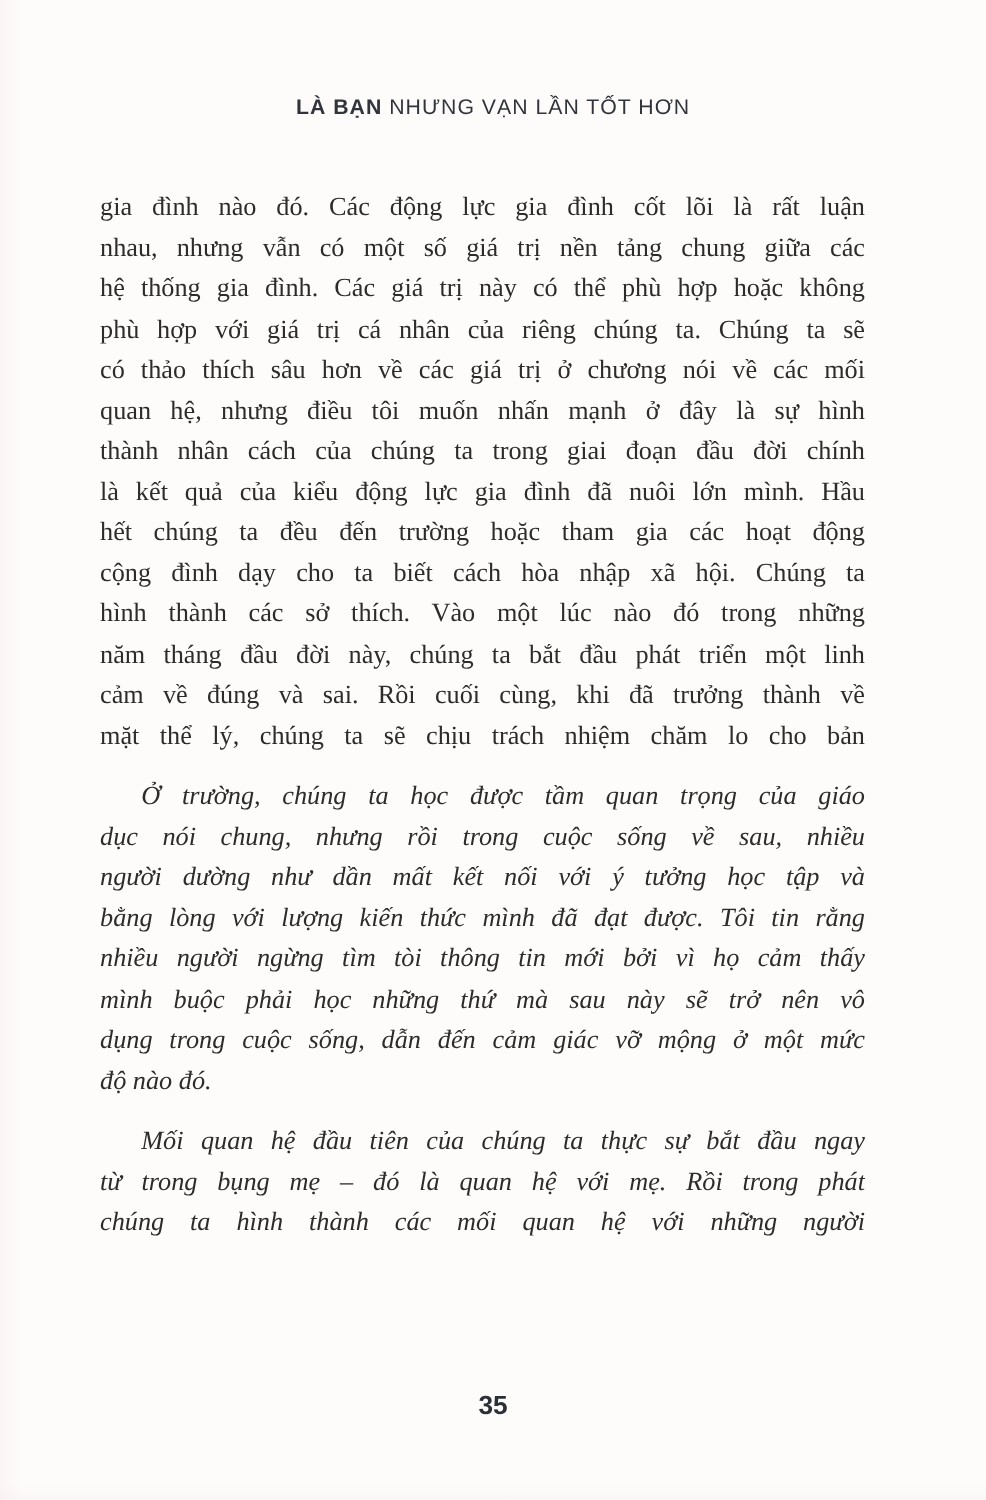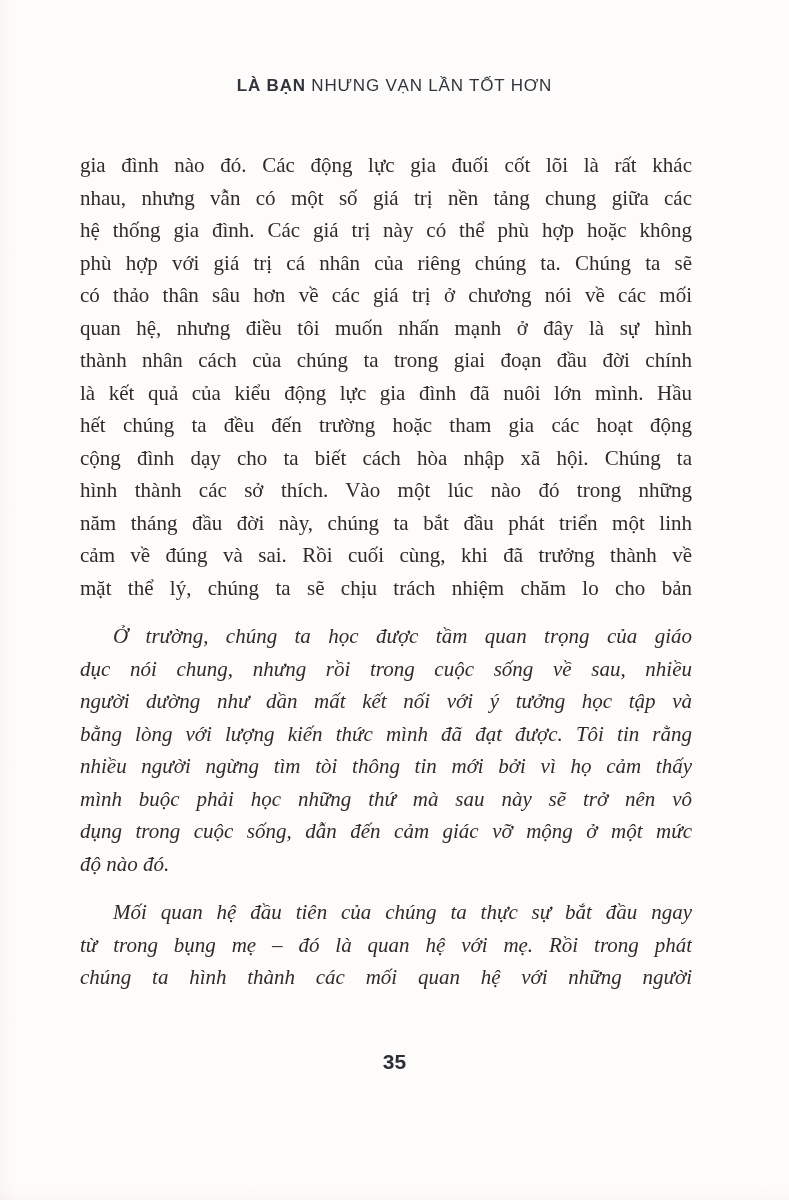--- a/index.html
+++ b/index.html
@@ -75,46 +75,46 @@
     text-align-last: left;
   }
 
   
   .line.first {
     padding-left: 33px;
   }
 
   .page-number {
     position: absolute;
-    top: 1050px;
+    top: 1113px;
     left: 0;
     width: 789px;
     text-align: center;
     font-family: "Liberation Sans", "DejaVu Sans", sans-serif;
     font-weight: 700;
     font-size: 21px;
     color: #2b3038;
   }
 </style>
 </head>
 <body>
 
 <div class="page">
 
   <div class="running-header">
     <span class="hdr-bold">LÀ BẠN</span><span class="hdr-rest"> NHƯNG VẠN LẦN TỐT HƠN</span>
   </div>
 
   <div class="body-text" id="body-text">
       <div class="para">
-        <div class="line">gia đình nào đó. Các động lực gia đuối cốt lõi là rất khác</div>
+        <div class="line">gia đình nào đó. Các động lực gia đình cốt lõi là rất luận</div>
         <div class="line">nhau, nhưng vẫn có một số giá trị nền tảng chung giữa các</div>
         <div class="line">hệ thống gia đình. Các giá trị này có thể phù hợp hoặc không</div>
         <div class="line">phù hợp với giá trị cá nhân của riêng chúng ta. Chúng ta sẽ</div>
-        <div class="line">có thảo thân sâu hơn về các giá trị ở chương nói về các mối</div>
+        <div class="line">có thảo thích sâu hơn về các giá trị ở chương nói về các mối</div>
         <div class="line">quan hệ, nhưng điều tôi muốn nhấn mạnh ở đây là sự hình</div>
         <div class="line">thành nhân cách của chúng ta trong giai đoạn đầu đời chính</div>
         <div class="line">là kết quả của kiểu động lực gia đình đã nuôi lớn mình. Hầu</div>
         <div class="line">hết chúng ta đều đến trường hoặc tham gia các hoạt động</div>
         <div class="line">cộng đình dạy cho ta biết cách hòa nhập xã hội. Chúng ta</div>
         <div class="line">hình thành các sở thích. Vào một lúc nào đó trong những</div>
         <div class="line">năm tháng đầu đời này, chúng ta bắt đầu phát triển một linh</div>
         <div class="line">cảm về đúng và sai. Rồi cuối cùng, khi đã trưởng thành về</div>
         <div class="line">mặt thể lý, chúng ta sẽ chịu trách nhiệm chăm lo cho bản</div>
       </div>

